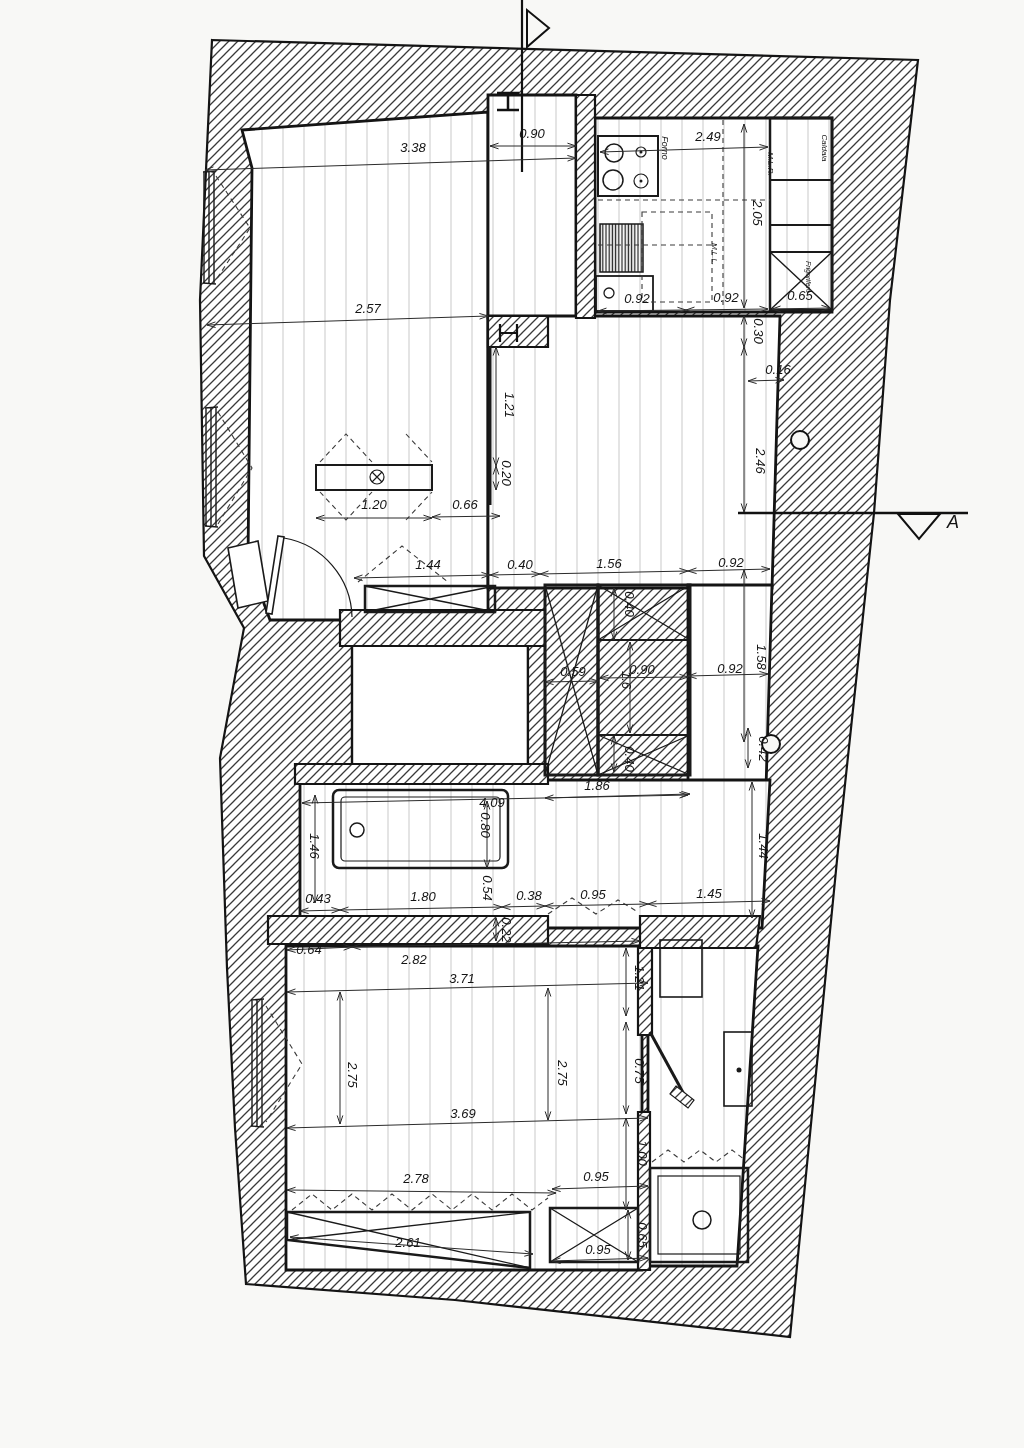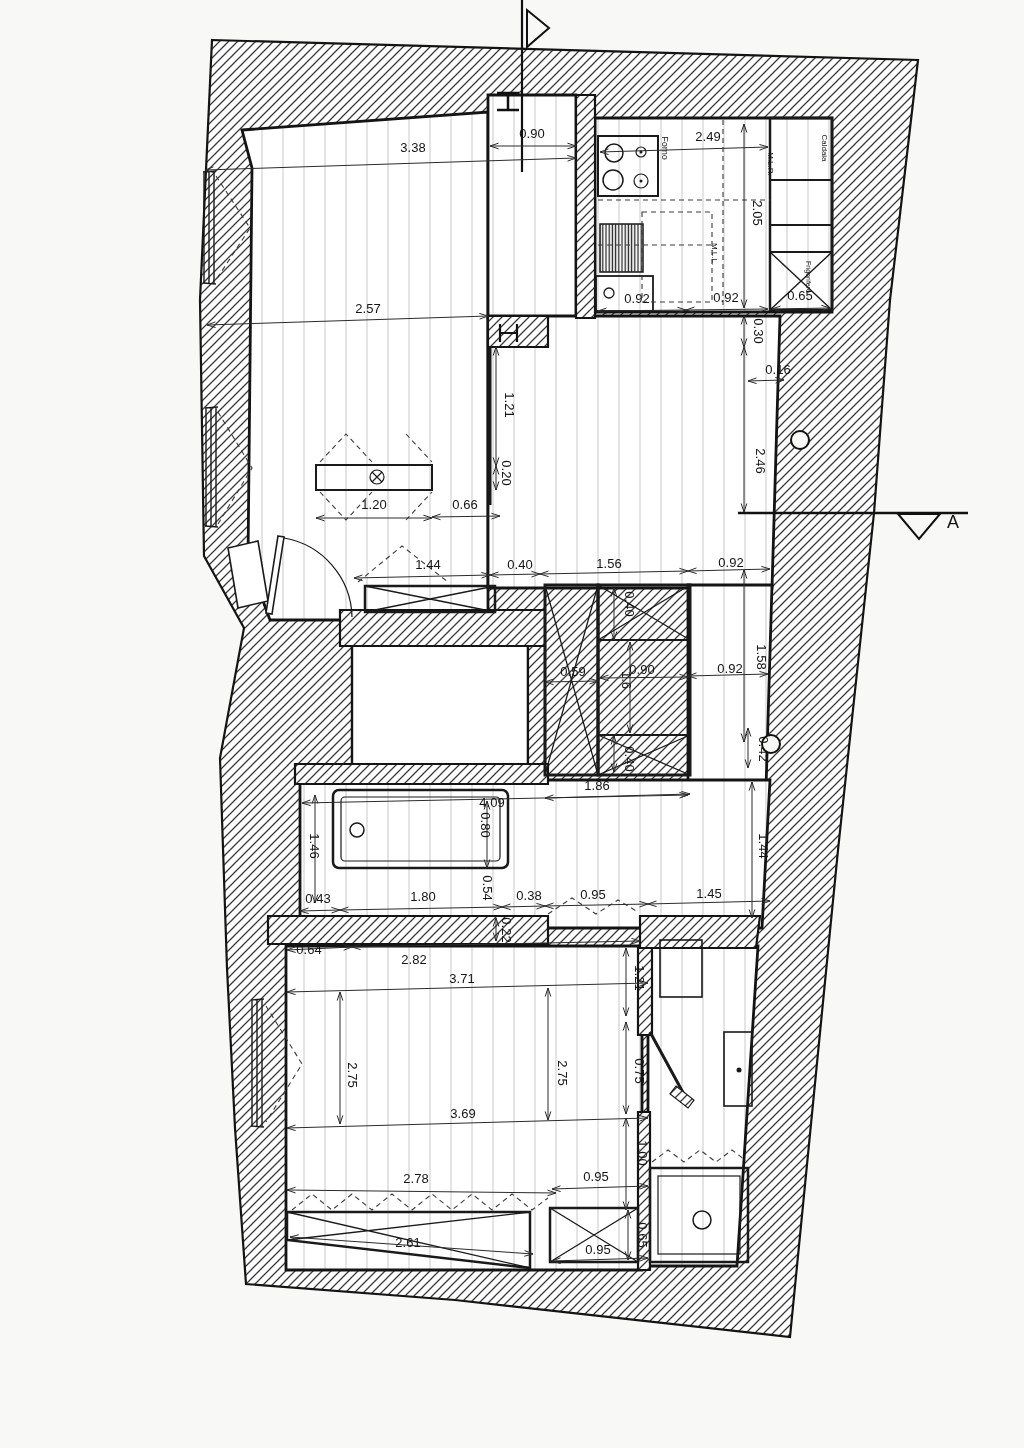--- a/index.html
+++ b/index.html
@@ -1,17 +1,17 @@
 <!DOCTYPE html>
 <html><head>
 <meta charset="utf-8">
 <style>
   html,body{margin:0;padding:0;background:#fff;}
   #page{position:relative;width:1024px;height:1448px;background:#f8f8f6;overflow:hidden;
-        font-family:"Liberation Sans",sans-serif;}
+        font-family:"Liberation Sans",sans-serif;font-style:italic;}
   svg{position:absolute;left:0;top:0;}
   .dim{stroke:#2b2b2b;stroke-width:1;fill:none;}
   .lbl{font-family:"Liberation Sans",sans-serif;font-size:13px;fill:#141414;text-anchor:middle;}
   .wall{fill:url(#hatch);stroke:#141414;stroke-width:2.2;}
   .room{fill:url(#floor);stroke:#141414;stroke-width:2.8;}
   .voidroom{fill:#ffffff;stroke:#141414;stroke-width:2.4;}
   .fx{fill:none;stroke:#1a1a1a;}
   .dashed{fill:none;stroke:#3a3a3a;stroke-width:1.1;stroke-dasharray:5 4;}
 </style>
 </head>

